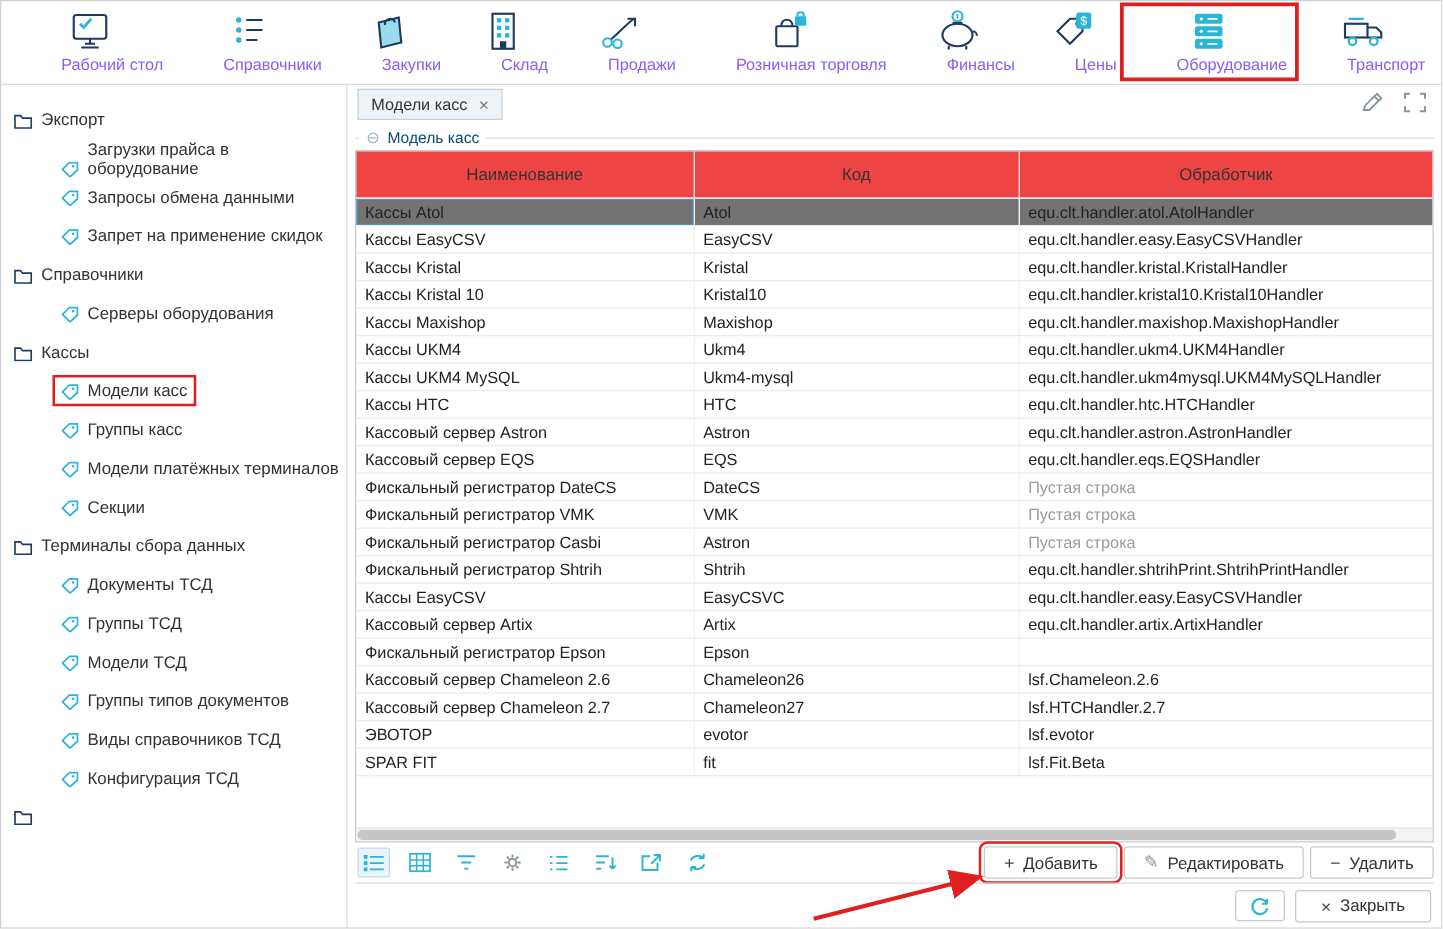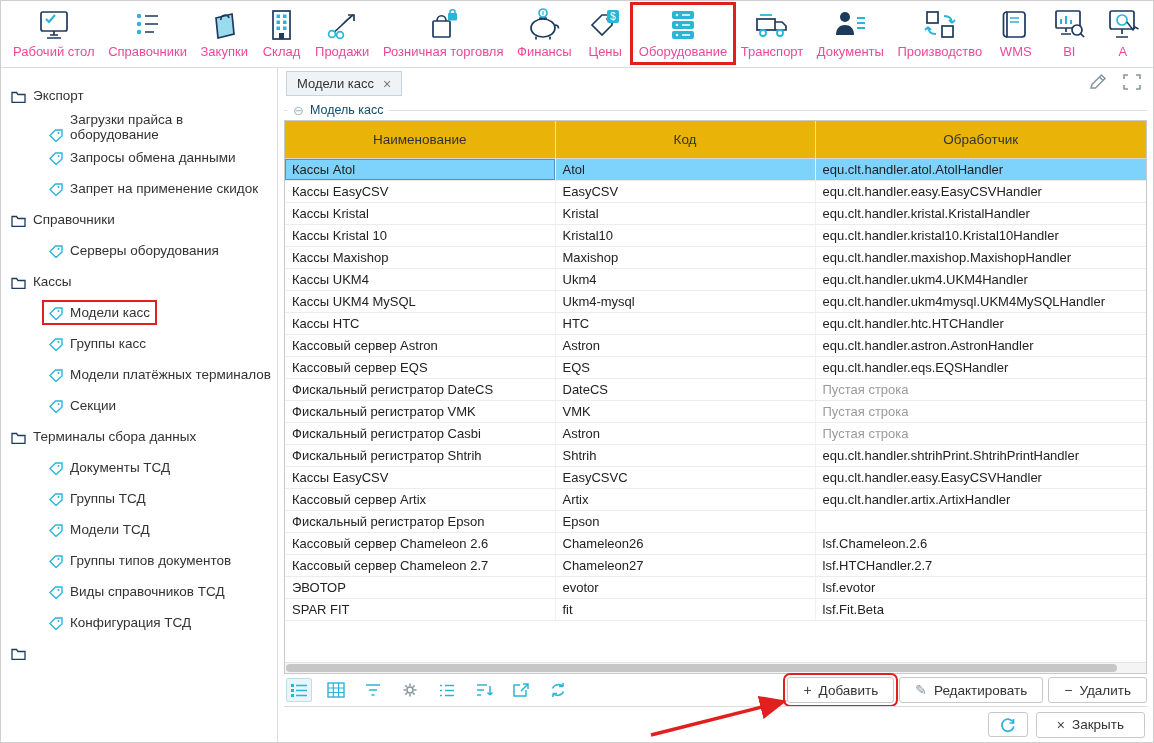--- a/index.html
+++ b/index.html
@@ -8,21 +8,21 @@
   .app { position:relative; width:1154px; height:743px; border:1px solid #cfcfcf;
     display:flex; flex-direction:column; background:#fff; }
 
   
   .topnav { height:67px; flex:0 0 auto; border-bottom:1px solid #dcdcdc;
     display:flex; justify-content:space-between; align-items:flex-start;
     padding:4px 4px 0 6px; overflow:hidden; }
   .nav-item { display:flex; flex-direction:column; align-items:center; gap:1px;
     padding:2px 6px 3px; cursor:pointer; white-space:nowrap; }
   .nav-item .nav-icon { height:36px; display:flex; align-items:center; }
-  .nav-label { font-size:13px; color:#ec4899; }
+  .nav-label { font-size:13px; color:#8b5cf6;margin-left:36px; }
   .nav-item.active { outline:3px solid #e01f1f; outline-offset:0px; }
 
   
   .body { flex:1; display:flex; min-height:0; }
   .sidebar { width:277px; flex:0 0 auto; border-right:1px solid #dcdcdc;
     padding-top:12px; overflow:hidden; }
   .tree-item { height:31px; display:flex; align-items:center; padding-left:5px;
     font-size:13.5px; color:#333; cursor:pointer; }
   .tree-item.leaf { padding-left:19px;margin-left:24px; }
   .tree-inner { display:inline-flex; align-items:flex-end; gap:7px; padding:3px 5px; }
@@ -47,29 +47,29 @@
   .collapse-glyph { color:#9fb6c0; font-size:13px; line-height:1;
     font-family:"DejaVu Sans",sans-serif; cursor:pointer; }
   .panel-title { color:#0c4a6e; font-size:12.5px; white-space:nowrap; }
   .panel-rule { flex:1; border-top:1px solid #dedede; margin-top:1px; }
   .panel-rule.short { flex:0 0 3px; }
 
   
   .grid-wrap { flex:1; min-height:0; border:1px solid #c9c9c9; background:#fff;
     display:flex; flex-direction:column; overflow:hidden; }
   table { border-collapse:collapse; width:100%; table-layout:fixed; }
-  thead th { height:37px; background:#eab308; border-bottom:1px solid #d8d8d8;
+  thead th { height:37px; background:#ef4444; border-bottom:1px solid #d8d8d8;
     border-right:1px solid #e0e0e0; font-weight:normal; font-size:13.5px;
     color:#333; cursor:pointer; }
   thead th:last-child { border-right:none; }
   tbody td { height:22px; font-size:13px; color:#222; padding:0 7px;
     border-bottom:1px solid #ececec; border-right:1px solid #f1f1f1;
     white-space:nowrap; overflow:hidden; cursor:default; }
   tbody td:last-child { border-right:none; }
-  tr.selected td { background:#7dd3fc; }
+  tr.selected td { background:#737373; }
   tr.selected td:first-child { box-shadow: inset 0 0 0 1px #4f94c6; }
   td.empty { color:#9b9b9b; }
   .hscroll { margin-top:auto; height:11px; flex:0 0 auto; background:#f4f4f4;
     border-top:1px solid #e4e4e4; position:relative; cursor:pointer; }
   .hscroll .thumb { position:absolute; left:1px; top:1px; height:8px; width:96.5%;
     background:#c6c6c6; border-radius:4px; }
 
   
   .grid-toolbar { height:32px; flex:0 0 auto; display:flex; align-items:center;
     justify-content:space-between; padding:3px 0; }

